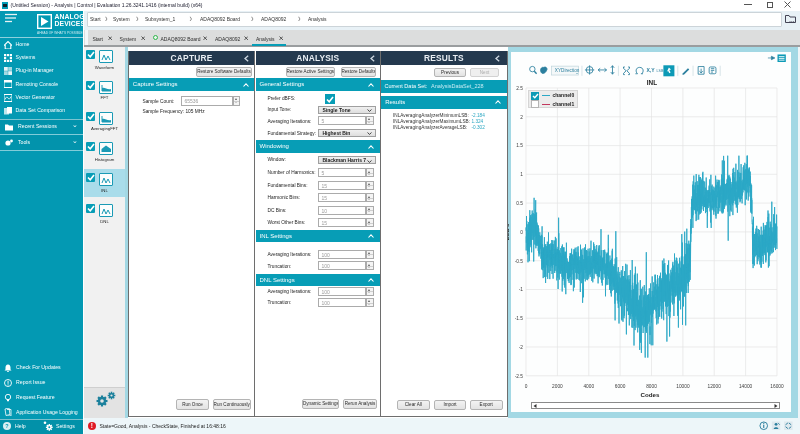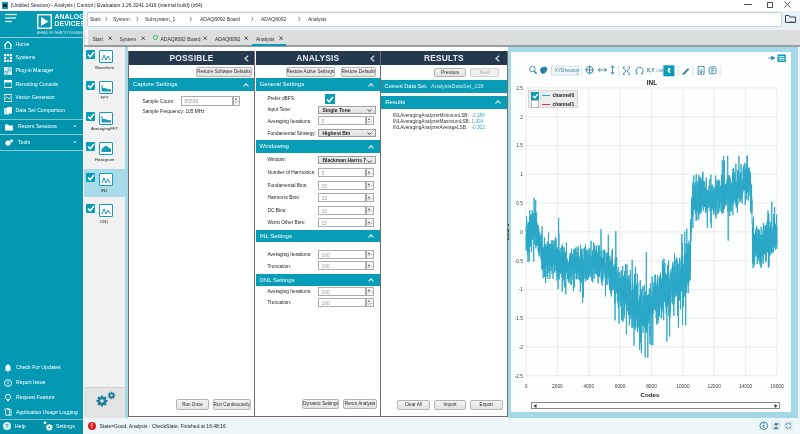--- a/index.html
+++ b/index.html
@@ -300,21 +300,21 @@
         <circle r="1.1" fill="#e3e3e3"></circle>
       </g>
     </g>
   </svg>
 <div style="position:absolute;left:128px;top:46.6px;width:380px;height:371px;background:#fff;"></div>
 <div style="position:absolute;left:128px;top:51.3px;width:0.8px;height:366px;background:#6e6e6e;"></div>
 <div style="position:absolute;left:254.3px;top:51.3px;width:1.2px;height:366px;background:#6e6e6e;"></div>
 <div style="position:absolute;left:380px;top:51.3px;width:1.2px;height:366px;background:#6e6e6e;"></div>
 <div style="position:absolute;left:506.8px;top:51.3px;width:1.2px;height:366px;background:#6e6e6e;"></div>
 <div style="position:absolute;left:128px;top:416.3px;width:380px;height:1.2px;background:#6e6e6e;"></div>
-<div style="position:absolute;left:128.8px;top:51.3px;width:125.5px;height:13.7px;background:#24394e;color:#e8edf2;text-align:center;font-weight:bold;font-size:8.4px;line-height:14.2px;letter-spacing:0.2px;">POSSIBLE</div>
+<div style="position:absolute;left:128.8px;top:51.3px;width:125.5px;height:13.7px;background:#24394e;color:#e8edf2;text-align:center;font-weight:bold;font-size:8.4px;line-height:14.2px;letter-spacing:0.2px;">CAPTURE</div>
 <svg style="position:absolute;left:244px;top:54.8px;width:5px;height:7px">
     <path d="M4.2,0.8 L1,3.5 L4.2,6.2" stroke="#cfd8e0" stroke-width="1.3" fill="none"></path>
   </svg>
 <div class="btn" style="left:196px;top:67.3px;width:56px;height:9.6px;line-height:8.1px;font-size:4.6px;">Restore Software Defaults</div>
 <div style="position:absolute;left:128.8px;top:78.3px;width:125.5px;height:13px;background:#079db6;color:#fff;font-size:6px;line-height:13px;padding-left:4px;">Capture Settings</div>
 <svg style="position:absolute;left:242.5px;top:82.8px;width:6px;height:4px">
     <path d="M0.5,3.5 L3,0.8 L5.5,3.5" stroke="#fff" stroke-width="1.1" fill="none"></path>
   </svg>
 <div style="position:absolute;left:142.5px;top:98.5px;font-size:4.8px;color:#1c1c1c;white-space:nowrap;">Sample Count:</div>
 <div class="inp" style="left:180.5px;top:95.5px;width:52px;height:10.3px;line-height:9.3px;">65536</div>

